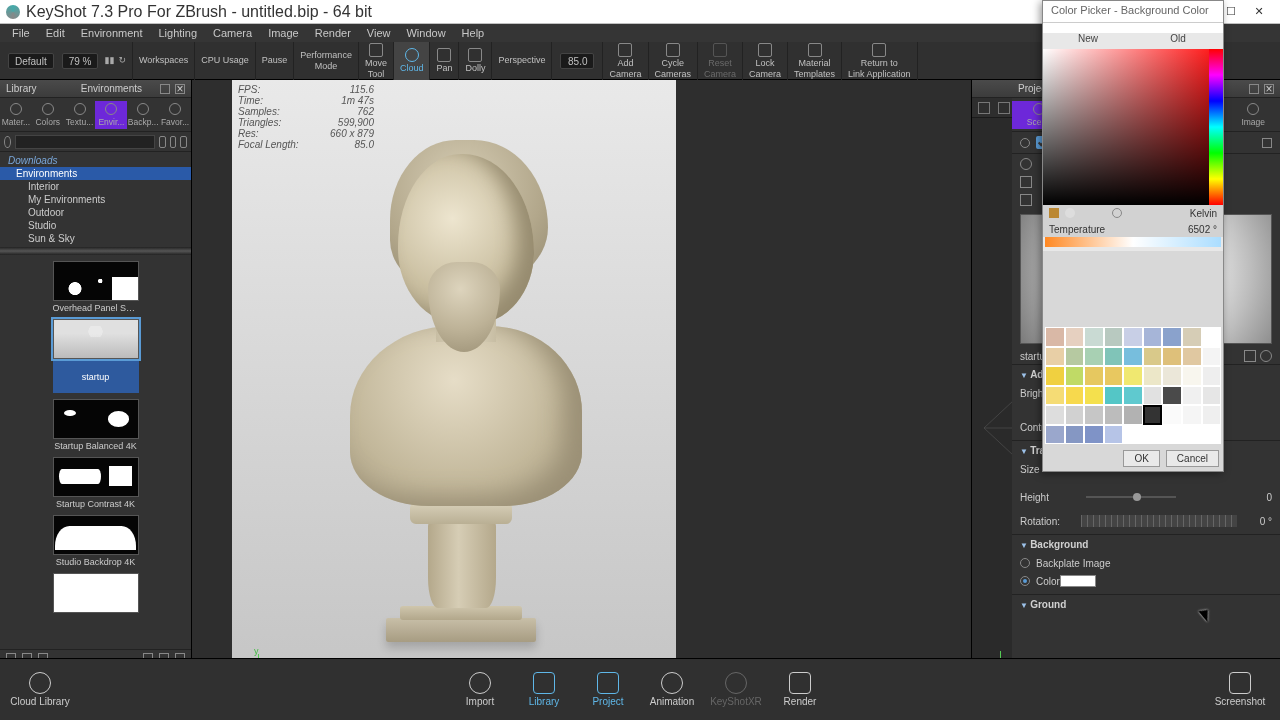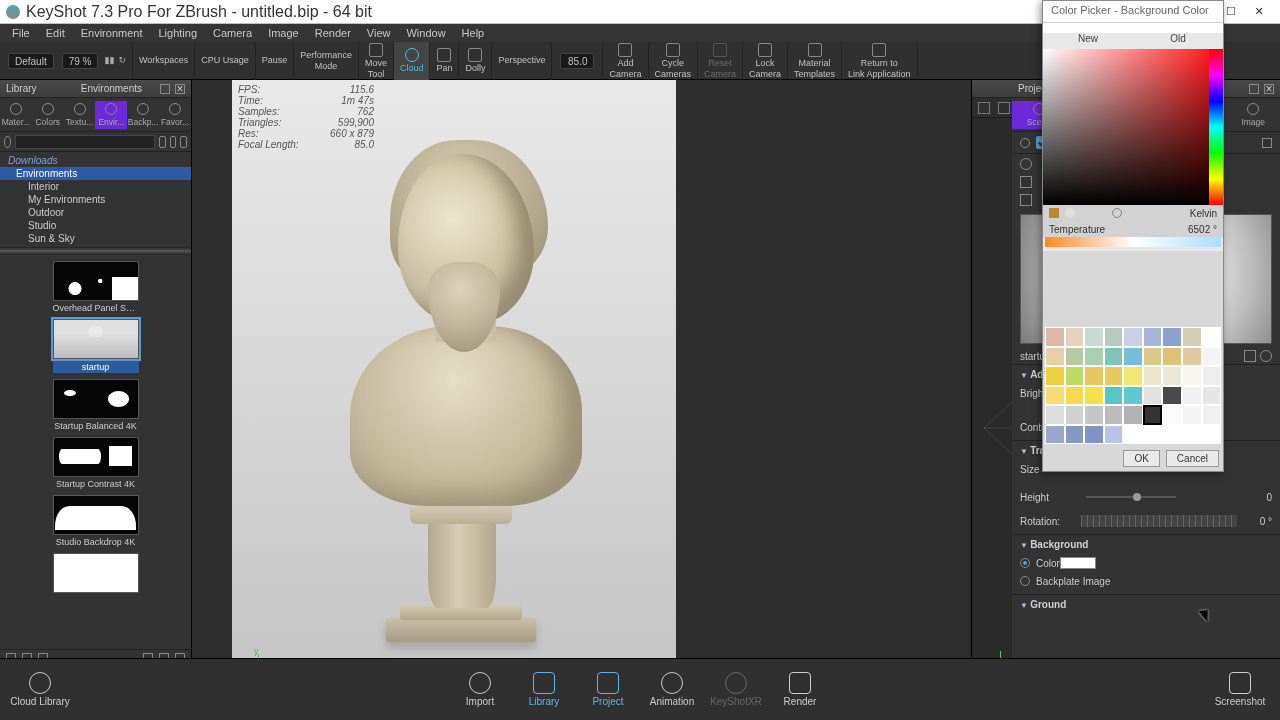--- a/index.html
+++ b/index.html
@@ -46,21 +46,21 @@
 .treepane .node.sel { background:#2a5aa8; color:#fff; }
 .treepane .node.lvl1 { padding-left:8px; font-style:italic; color:#79a6d8; }
 .treepane .node.lvl2 { padding-left:16px; }
 .treepane .node.lvl3 { padding-left:28px; }
 .divider { height:8px; background:linear-gradient(#222,#555,#222); }
 .thumbs { flex:1; background:#333; overflow:auto; padding:4px; }
 .thumb { width:90px; margin:2px auto 6px; display:flex; flex-direction:column; align-items:center; cursor:pointer; }
 .thumb .timg { width:86px; height:40px; background:#000; border:1px solid #555; position:relative; overflow:hidden; }
 .thumb.sel .timg { outline:2px solid #5a9bd5; }
 .thumb .tlbl { font-size:9px; color:#ccc; margin-top:2px; text-align:center; white-space:nowrap; overflow:hidden; width:86px; text-overflow:ellipsis; }
-.thumb.sel .tlbl { background:#2e5a9e; color:#fff; width:86px; padding:1px 0; }
+.thumb.sel .tlbl { background:#2e5a9e; color:#fff; width:86px; padding:11px 0; }
 .timg.t1 { background:radial-gradient(circle at 25% 70%,#fff 9%,transparent 10%), radial-gradient(circle at 55% 50%,#fff 4%,transparent 5%), #050505; }
 .timg.t1:after { content:""; position:absolute; right:0; top:40%; width:30%; height:60%; background:#fff; }
 .timg.t2 { background:linear-gradient(#e0e0e0 35%,#bbb 100%); }
 .timg.t2:after { content:""; position:absolute; left:30%; top:15%; width:40%; height:30%; background:radial-gradient(circle,#fff 40%,transparent 42%); opacity:.3; }
 .timg.t3 { background:#050505; }
 .timg.t3:after { content:""; position:absolute; right:10%; top:30%; width:25%; height:40%; background:#fff; border-radius:50%; }
 .timg.t3:before { content:""; position:absolute; left:12%; top:25%; width:15%; height:18%; background:#fff; border-radius:50%; }
 .timg.t4 { background:#050505; }
 .timg.t4:before { content:""; position:absolute; left:6%; top:28%; width:50%; height:40%; background:#fff; border-radius:8px 8px 8px 8px / 20px; }
 .timg.t4:after { content:""; position:absolute; right:6%; top:20%; width:28%; height:55%; background:#fff; }
@@ -510,27 +510,27 @@
       </div>
     <div class="row2" style="margin-top:6px">
         <span class="rk">Rotation:</span>
       <div class="ruler"></div>
       <span class="rv" style="flex:0 0 28px">0 °</span>
       </div>
   </div>
   <div class="section">
     <div class="ttl">Background</div>
     <div class="row2">
+        <span class="radio"></span>
+        <span>Backplate Image</span>
+      </div>
+    <div class="row2">
         <span class="radio on"></span>
         <span>Color</span>
         <span class="swatch-sm"></span>
-      </div>
-    <div class="row2">
-        <span class="radio"></span>
-        <span>Backplate Image</span>
       </div>
   </div>
   <div class="section">
     <div class="ttl">Ground</div>
   </div>
 </div>
 
 <div class="picker">
   <div class="ptitle">Color Picker - Background Color</div>
   <div class="swtop"></div>

